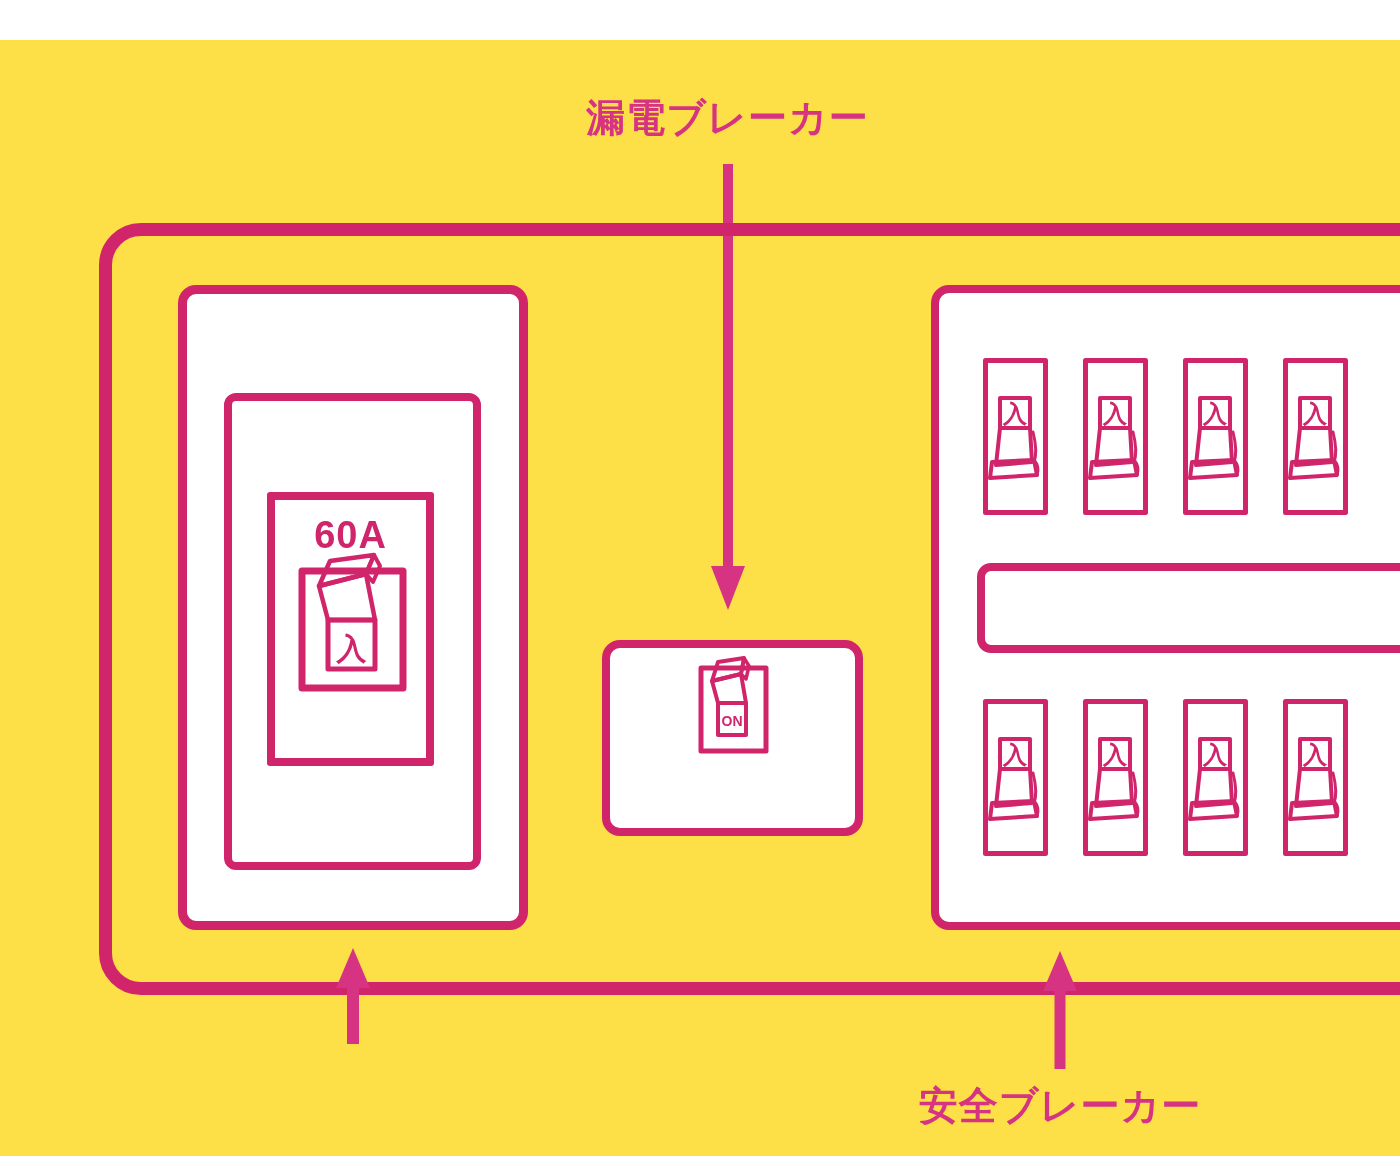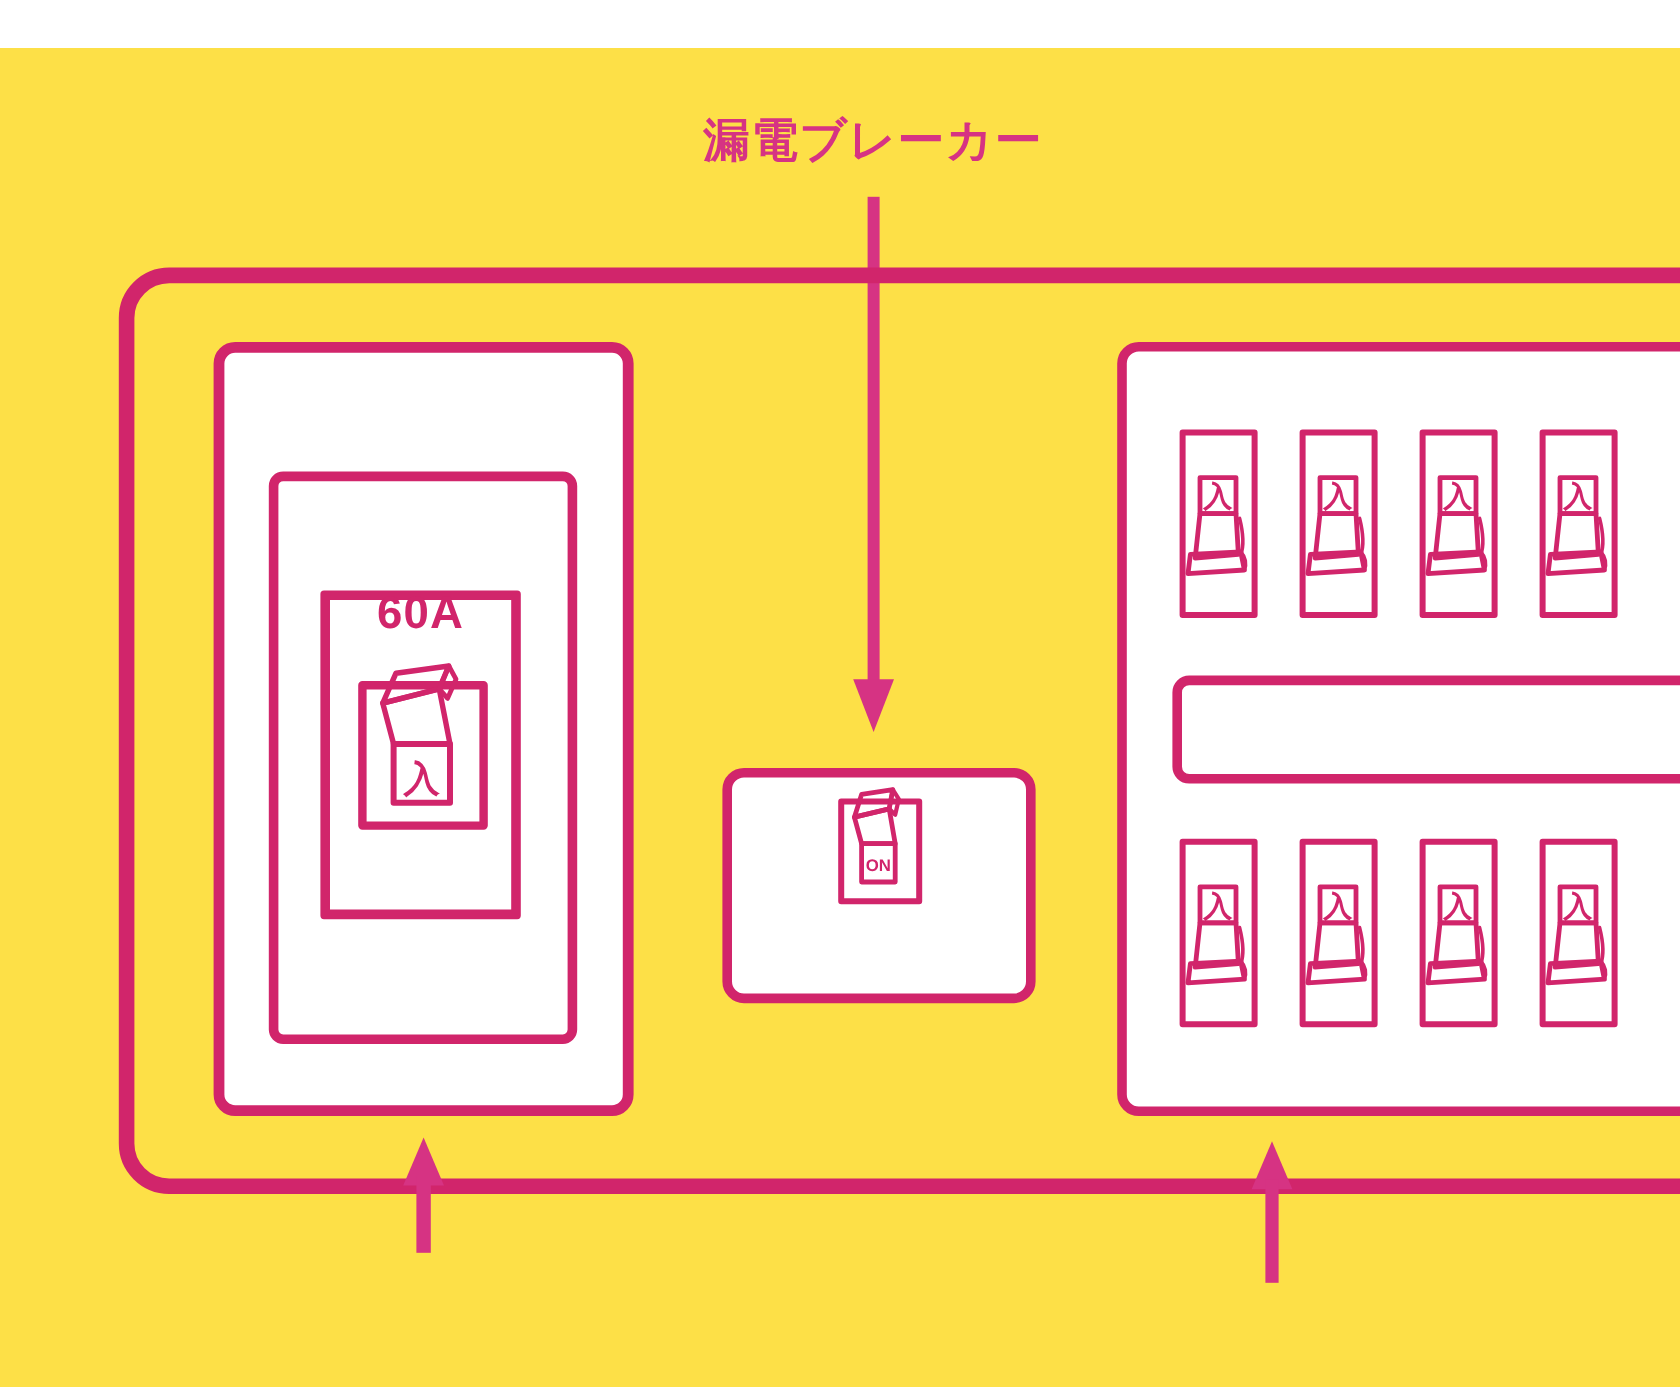--- a/index.html
+++ b/index.html
@@ -22,21 +22,21 @@
   .ampere-mid{left:224px;top:353px;width:257px;height:477px;border-radius:12px;}
   .ampere-body{left:267px;top:452px;width:167px;height:274px;border-radius:3px;}
   .leakage-box{left:602px;top:600px;width:261px;height:196px;border-radius:18px;}
   .safety-box{left:931px;top:245px;width:540px;height:645px;border-radius:18px;}
   .cover-strip{left:977px;top:523px;width:500px;height:90px;border-radius:14px;}
   .callout{
     color:var(--accent);font-size:39px;font-weight:600;letter-spacing:1px;
     text-align:center;white-space:nowrap;line-height:1.1;
   }
   .rating{
-    left:267px;top:450px;width:167px;text-align:center;
+    left:267px;top:474px;width:167px;text-align:center;
     color:var(--primary);font-size:38px;font-weight:600;letter-spacing:1px;
   }
   svg{display:block;overflow:visible;}
   .ln{fill:none;stroke:var(--primary);stroke-linejoin:round;stroke-linecap:round;}
   .fillpk{fill:var(--accent);stroke:none;}
   .sw-text{fill:var(--primary);font-family:"Liberation Sans",sans-serif;font-weight:600;}
 </style>
 </head>
 <body>
 
@@ -165,14 +165,15 @@
     <polygon class="fillpk" points="21,0 38,40 4,40"></polygon>
     <rect class="fillpk" x="15" y="32" width="12" height="64"></rect>
   </svg>
 
 
   <svg class="abs" style="left:1039px;top:911px;" width="42" height="118" viewBox="0 0 42 118">
     <polygon class="fillpk" points="21,0 38,40 4,40"></polygon>
     <rect class="fillpk" x="15.5" y="32" width="11" height="86"></rect>
   </svg>
 
+  <div class="abs callout" style="left:810px;top:1045px;width:500px;">安全ブレーカー</div>
 
 </div>
 
 </body></html>

